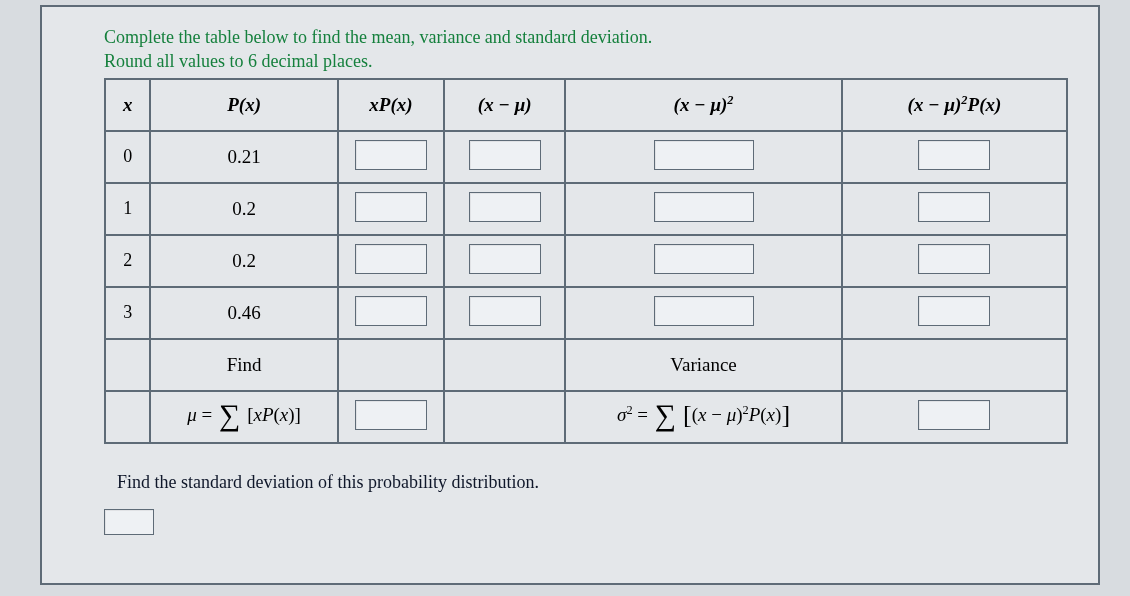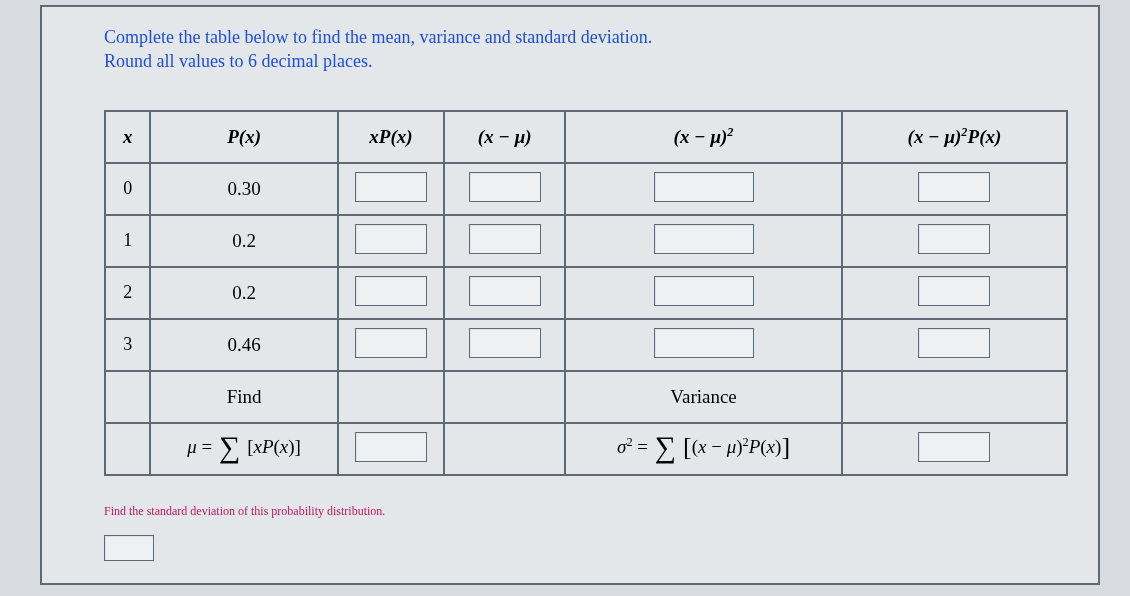--- a/index.html
+++ b/index.html
@@ -16,24 +16,24 @@
     position: absolute;
     left: 40px;
     top: 5px;
     width: 1060px;
     height: 580px;
     background: #e4e7ea;
     border: 2px solid #5e6b77;
     padding: 18px 30px 20px 62px;
   }
   .instructions {
-    color: #1d4ed8;
+    color: #15803d;
     font-size: 18px;
     line-height: 1.35;
-    margin-bottom: 36px;
+    margin-bottom: 4px;
   }
   table.main {
     border-collapse: collapse;
     width: 100%;
   }
   table.main td, table.main th {
     border: 2px solid #5e6b77;
     text-align: center;
     vertical-align: middle;
     padding: 0;
@@ -75,22 +75,23 @@
   .bracket {
     font-size: 26px;
     display: inline-block;
     vertical-align: middle;
     position: relative;
     top: -2px;
   }
   sup { font-size: 0.65em; vertical-align: super; line-height:0; }
   .below {
     margin-top: 28px;
-    color: #be185d;
-    font-size: 12px;
+    color: #0f172a;
+    font-size: 18px;
+    margin-left: 13px;
   }
   .sd-line {
     margin-top: 16px;
     color: #1a3a8a;
     font-size: 18px;
   }
   .sd-line .input-box { vertical-align: middle; }
   .mu { font-style: italic; }
   .roman { font-style: italic; }
 </style>
@@ -110,21 +111,21 @@
       <th class="col-x hdr"><span class="roman">x</span></th>
       <th class="col-px hdr"><span class="roman">P</span>(<span class="roman">x</span>)</th>
       <th class="col-xpx hdr"><span class="roman">xP</span>(<span class="roman">x</span>)</th>
       <th class="col-xmu hdr">(<span class="roman">x</span> − <span class="mu">μ</span>)</th>
       <th class="col-xmu2 hdr">(<span class="roman">x</span> − <span class="mu">μ</span>)<sup>2</sup></th>
       <th class="col-xmu2px hdr">(<span class="roman">x</span> − <span class="mu">μ</span>)<sup>2</sup><span class="roman">P</span>(<span class="roman">x</span>)</th>
     </tr>
 
     <tr>
       <td class="xcell">0</td>
-      <td class="val">0.30</td>
+      <td class="val">0.21</td>
       <td><span class="input-box"></span></td>
       <td><span class="input-box"></span></td>
       <td><span class="input-box wide"></span></td>
       <td><span class="input-box"></span></td>
     </tr>
 
     <tr>
       <td class="xcell">1</td>
       <td class="val">0.2</td>
       <td><span class="input-box"></span></td>

